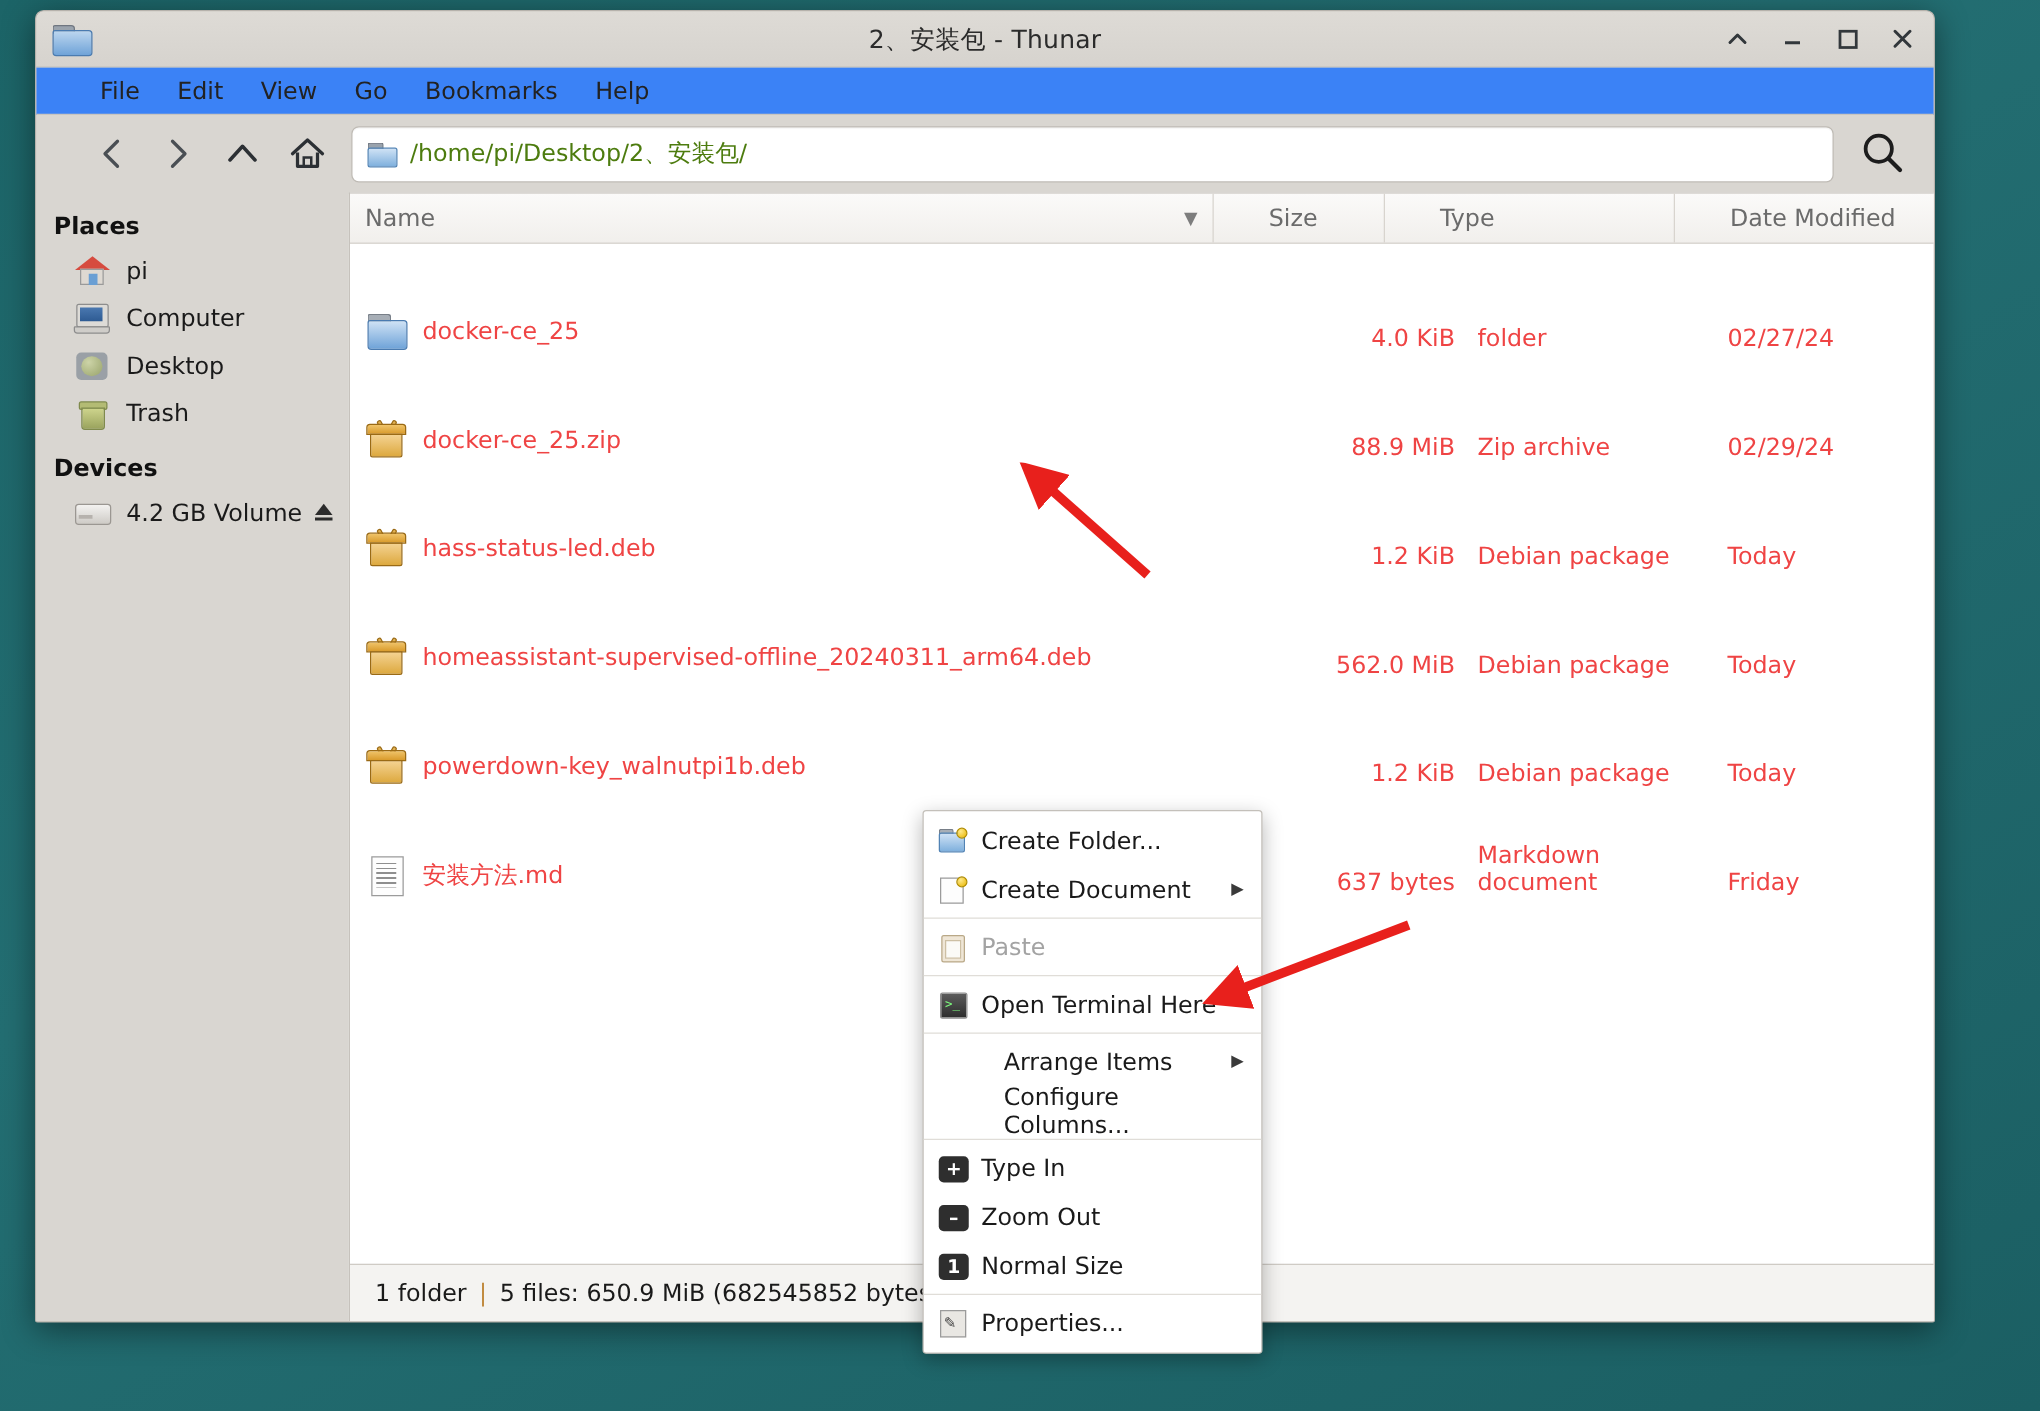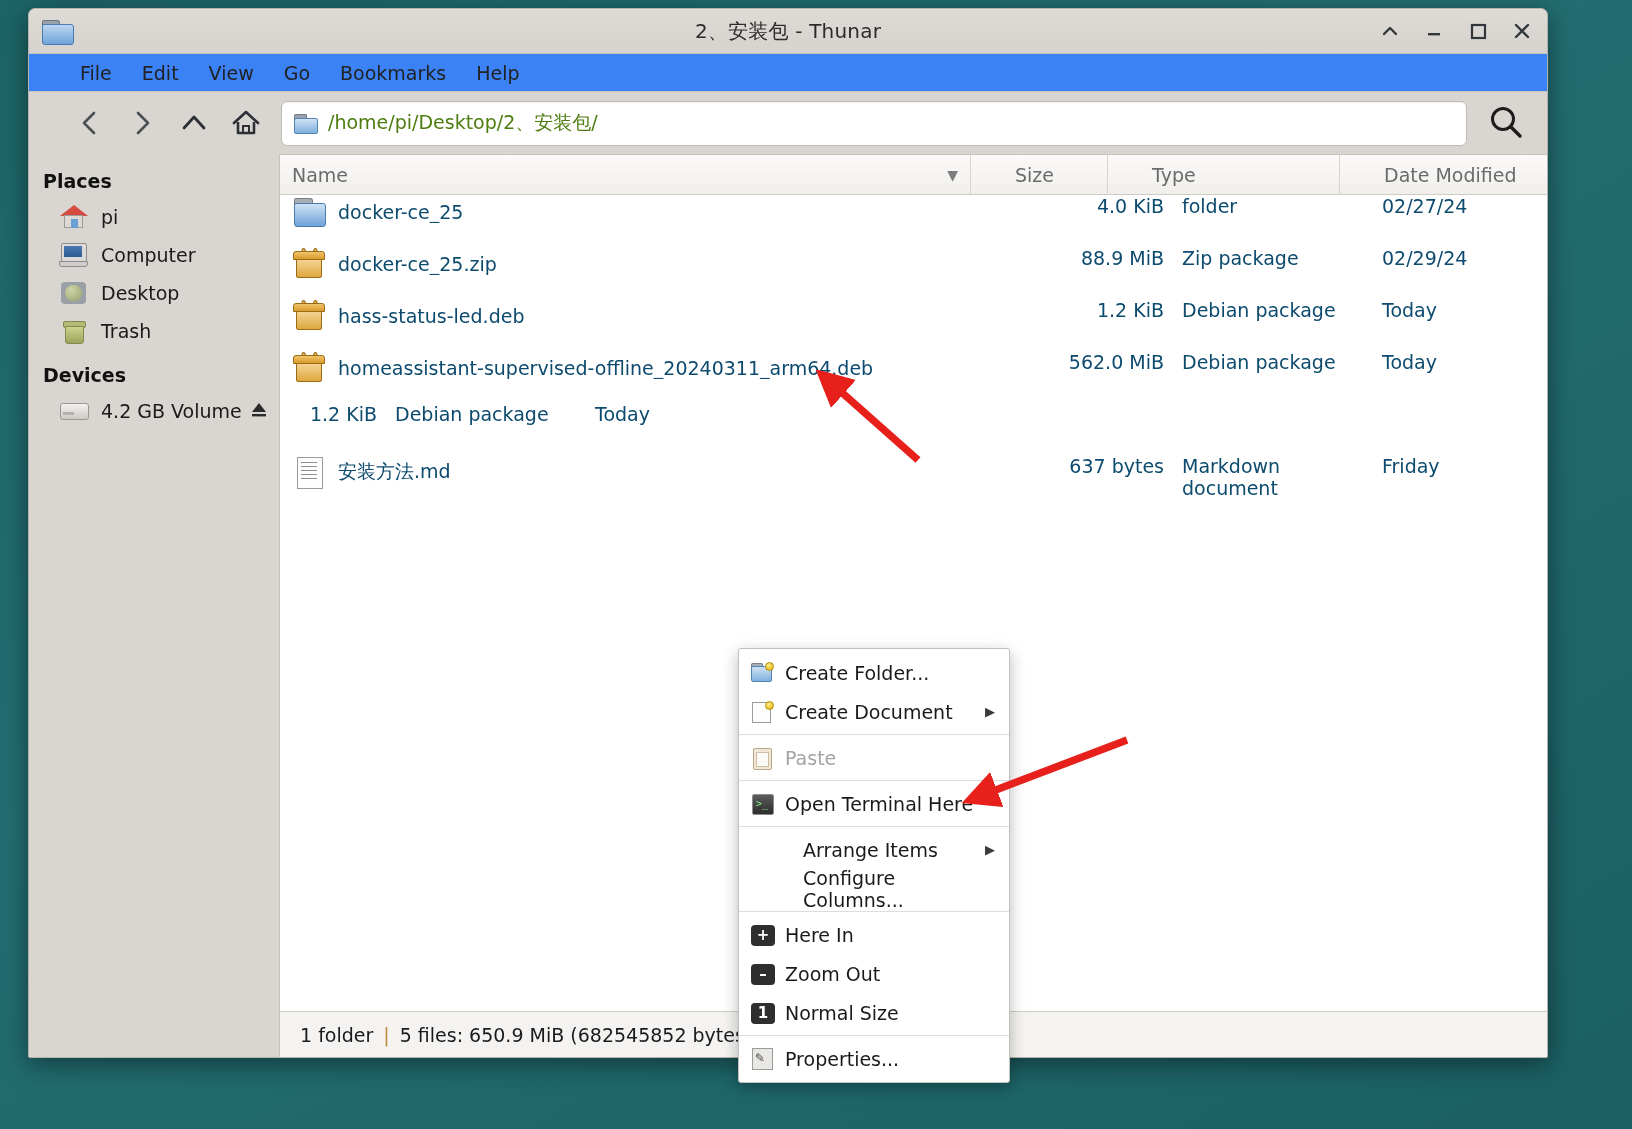--- a/index.html
+++ b/index.html
@@ -220,22 +220,22 @@
     position: relative; cursor: default;
   }
   .colhead.name { flex: 1 1 auto; min-width: 0; }
   .colhead.size { flex: 0 0 105px; }
   .colhead.type { flex: 0 0 200px; }
   .colhead.date { flex: 0 0 175px; border-right: none; }
   .sortarrow { margin-left: auto; color: #7d7d7d; font-size: 14px; }
 
   #rows { flex: 1 1 auto; overflow: hidden; }
   .frow {
-    display: flex; align-items: flex-start; height: 52px;
-    font-size: 19px; color: #0c4a6e; cursor: default;
+    display: flex; align-items: flex-end; height: 52px;
+    font-size: 19px; color: #ef4444; cursor: default; margin-top: 35px;
   }
   .c-name { flex: 1 1 auto; min-width: 0; display: flex; align-items: center; gap: 12px; padding-left: 12px; }
   .c-size { flex: 0 0 105px; text-align: right; padding-right: 8px; }
   .c-type { flex: 0 0 200px; padding-left: 10px; }
   .c-date { flex: 0 0 175px; padding-left: 10px; }
   .fname { white-space: nowrap; overflow: hidden; text-overflow: ellipsis; }
 
   .fico { width: 34px; height: 34px; flex: 0 0 34px; position: relative; }
   
   .fi-folder:before {
@@ -524,21 +524,21 @@
             <div class="c-name">
               <span class="fico fi-pkg">
                   <span class="tapeL"></span>
                   <span class="tapeR"></span>
                   <span class="lid"></span>
                   <span class="box"></span>
                 </span>
               <span class="fname">docker-ce_25.zip</span>
             </div>
             <div class="c-size">88.9 MiB</div>
-            <div class="c-type">Zip package</div>
+            <div class="c-type">Zip archive</div>
             <div class="c-date">02/29/24</div>
           </div>
 
           <div class="frow">
             <div class="c-name">
               <span class="fico fi-pkg">
                   <span class="tapeL"></span>
                   <span class="tapeR"></span>
                   <span class="lid"></span>
                   <span class="box"></span>
@@ -559,20 +559,29 @@
                   <span class="box"></span>
                 </span>
               <span class="fname">homeassistant-supervised-offline_20240311_arm64.deb</span>
             </div>
             <div class="c-size">562.0 MiB</div>
             <div class="c-type">Debian package</div>
             <div class="c-date">Today</div>
           </div>
 
           <div class="frow">
+            <div class="c-name">
+              <span class="fico fi-pkg">
+                  <span class="tapeL"></span>
+                  <span class="tapeR"></span>
+                  <span class="lid"></span>
+                  <span class="box"></span>
+                </span>
+              <span class="fname">powerdown-key_walnutpi1b.deb</span>
+            </div>
             <div class="c-size">1.2 KiB</div>
             <div class="c-type">Debian package</div>
             <div class="c-date">Today</div>
           </div>
 
           <div class="frow">
             <div class="c-name">
               <span class="fico fi-doc"></span>
               <span class="fname">安装方法.md</span>
             </div>
@@ -634,21 +643,21 @@
     </div>
 
     <div class="mrow noicon">
       <span>Configure Columns...</span>
     </div>
 
     <div class="msep"></div>
 
     <div class="mrow">
       <span class="mico mi-zoomin">+</span>
-      <span>Here In</span>
+      <span>Type In</span>
     </div>
 
     <div class="mrow">
       <span class="mico mi-zoomout">–</span>
       <span>Zoom Out</span>
     </div>
 
     <div class="mrow">
       <span class="mico mi-normal">1</span>
       <span>Normal Size</span>

